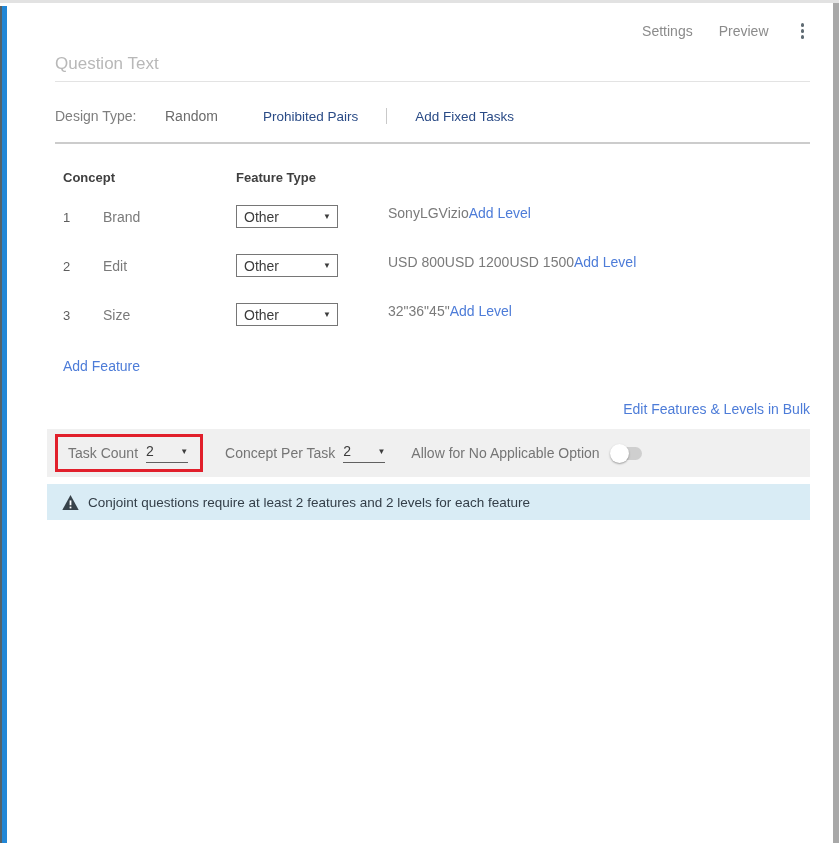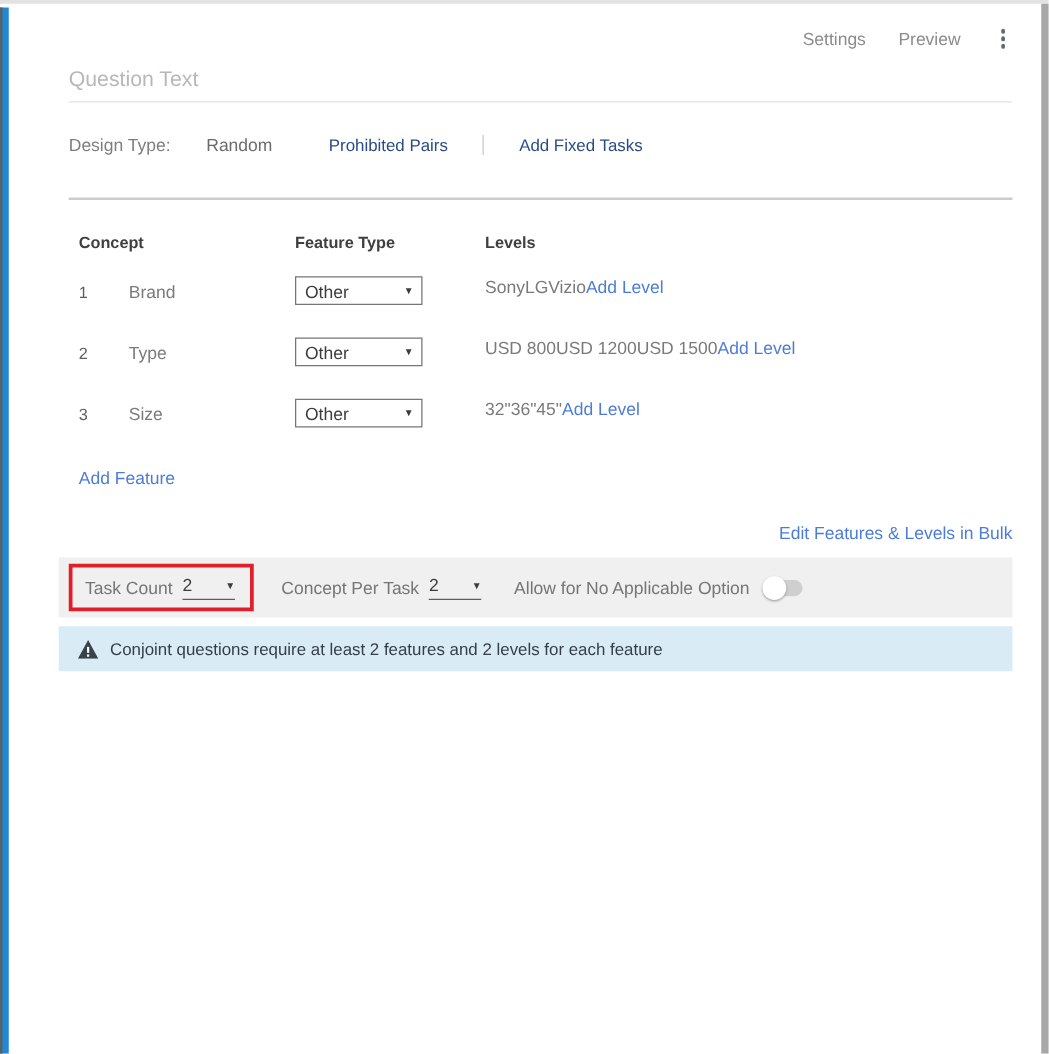--- a/index.html
+++ b/index.html
@@ -12,21 +12,21 @@
   
   .hdr { display:flex; justify-content:flex-end; align-items:center; gap:26px; height:18px; }
   .hdr-link { color:#8b8b8b; font-size:14px; cursor:pointer; }
   .kebab { display:flex; flex-direction:column; gap:2.5px; padding:2px 6px; cursor:pointer; }
   .kebab i { width:3.5px; height:3.5px; border-radius:50%; background:#5f6b73; display:block; }
 
   
   .qtext { margin-top:14px; height:28px; font-size:17px; color:#b8b8b8; border-bottom:1px solid #e3e3e3; display:flex; align-items:flex-start; cursor:text; }
 
   
-  .design-row { margin-top:26px; display:flex; align-items:baseline; padding-bottom:34px; border-bottom:2px solid #cccccc; font-size:14px; }
+  .design-row { margin-top:26px; display:flex; align-items:baseline; padding-bottom:18px; border-bottom:2px solid #cccccc; font-size:14px; }
   .design-label { color:#7e7e7e; width:110px; }
   .design-value { color:#6b6b6b; margin-left:0; width:98px; }
   .navy-link { color:#2a4b86; font-weight:normal; font-size:13.5px; cursor:pointer; }
   .vsep { width:1px; height:16px; background:#c9c9c9; align-self:center; margin:0 28px; }
 
   
   .ftable { margin-top:26px; padding-left:8px; }
   .frow { display:grid; grid-template-columns:40px 133px 152px 1fr; align-items:start; }
   .fhead { font-size:13px; font-weight:bold; color:#3f3f3f; margin-bottom:20px; }
   .feature-row { margin-bottom:13px; }
@@ -85,21 +85,20 @@
       <span class="design-value">Random</span>
       <span class="navy-link">Prohibited Pairs</span>
       <span class="vsep"></span>
       <span class="navy-link">Add Fixed Tasks</span>
     </div>
 
     <div class="ftable">
       <div class="frow fhead">
         <span style="grid-column:1 / span 2;">Concept</span>
         <span>Feature Type</span>
-        <span>Levels</span>
       </div>
 
       
       <div class="frow feature-row">
         <span class="cell-idx">1</span>
         <span class="cell-name">Brand</span>
         <span>
           <span class="selectbox">
             <span>Other</span>
             <span class="caret">▼</span>
@@ -109,21 +108,21 @@
           <span class="level">Sony</span>
           <span class="level">LG</span>
           <span class="level">Vizio</span>
           <span class="addlevel">Add Level</span>
         </span>
       </div>
 
       
       <div class="frow feature-row">
         <span class="cell-idx">2</span>
-        <span class="cell-name">Type</span>
+        <span class="cell-name">Edit</span>
         <span>
           <span class="selectbox">
             <span>Other</span>
             <span class="caret">▼</span>
           </span>
         </span>
         <span class="levels">
           <span class="level">USD 800</span>
           <span class="level">USD 1200</span>
           <span class="level">USD 1500</span>

